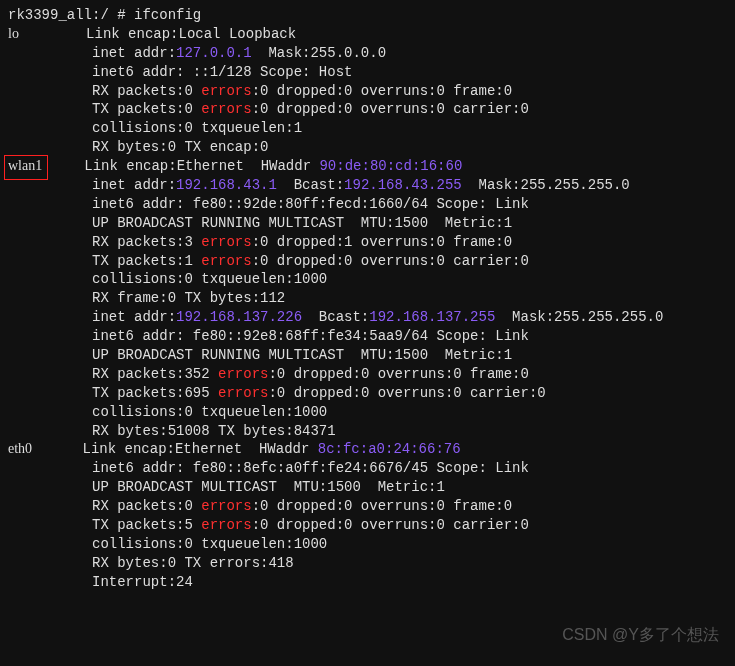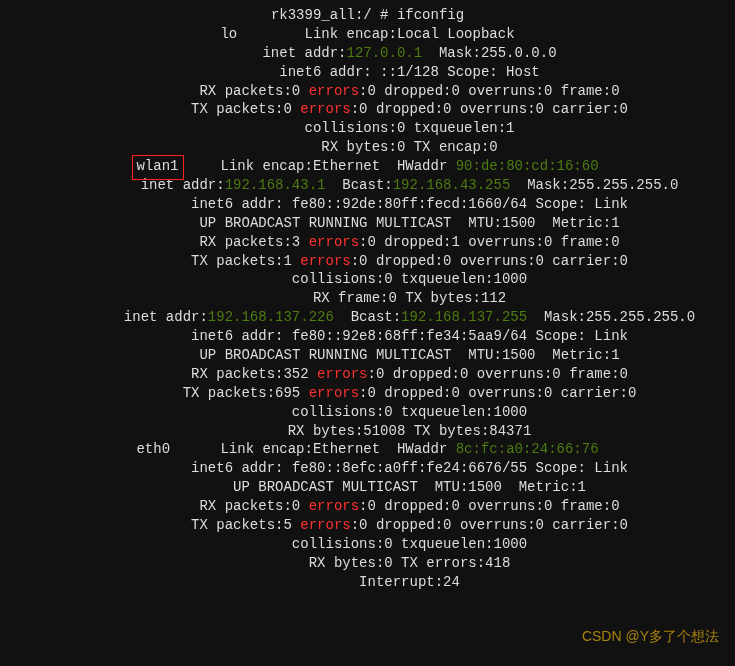--- a/index.html
+++ b/index.html
@@ -6,43 +6,44 @@
     margin:0;
     padding:6px 8px;
     background:#111;
     color:#ddd;
     font-family:"Consolas","Courier New",monospace;
     font-size:14px;
     line-height:1.35;
     width:735px;
     box-sizing:border-box;
   }
-  .line{white-space:pre;text-align:center;}
-  .mag{color:#4d7c0f;}
+  .line{white-space:pre;}
+  .mag{color:#8b5cf6;}
   .red{color:#ff3030;margin-top:9px;}
   .iflabel{
     display:inline-block;
     position:relative;
+    font-family:Liberation Serif, serif;
   }
   .boxed::after{
     content:"";
     position:absolute;
     left:-4px;
     top:-2px;
     right:-6px;
     bottom:-4px;
     border:1.5px solid #ff2020;
     pointer-events:none;
   }
   .watermark{
     position:fixed;
     right:16px;
     bottom:20px;
-    color:#eab308;
-    font-size:14px;
+    color:#737373;
+    font-size:16px;
     font-family:Arial,sans-serif;
     opacity:0.7;
     pointer-events:none;
   }
 </style>
 </head>
 <body>
 
 <div id="term">
     <div class="line"><span>rk3399_all:/ # ifconfig</span></div>
@@ -65,21 +66,21 @@
     <div class="line"></div>
     <div class="line">          inet addr:<span class="mag">192.168.137.226</span>  Bcast:<span class="mag">192.168.137.255</span>  Mask:255.255.255.0</div>
     <div class="line">          inet6 addr: fe80::92e8:68ff:fe34:5aa9/64 Scope: Link</div>
     <div class="line">          UP BROADCAST RUNNING MULTICAST  MTU:1500  Metric:1</div>
     <div class="line">          RX packets:352 <span class="red">errors</span>:0 dropped:0 overruns:0 frame:0</div>
     <div class="line">          TX packets:695 <span class="red">errors</span>:0 dropped:0 overruns:0 carrier:0</div>
     <div class="line">          collisions:0 txqueuelen:1000</div>
     <div class="line">          RX bytes:51008 TX bytes:84371</div>
     <div class="line"></div>
     <div class="line"><span class="iflabel">eth0</span>      Link encap:Ethernet  HWaddr <span class="mag">8c:fc:a0:24:66:76</span></div>
-    <div class="line">          inet6 addr: fe80::8efc:a0ff:fe24:6676/55 Scope: Link</div>
+    <div class="line">          inet6 addr: fe80::8efc:a0ff:fe24:6676/45 Scope: Link</div>
     <div class="line">          UP BROADCAST MULTICAST  MTU:1500  Metric:1</div>
     <div class="line">          RX packets:0 <span class="red">errors</span>:0 dropped:0 overruns:0 frame:0</div>
     <div class="line">          TX packets:5 <span class="red">errors</span>:0 dropped:0 overruns:0 carrier:0</div>
     <div class="line">          collisions:0 txqueuelen:1000</div>
     <div class="line">          RX bytes:0 TX errors:418</div>
     <div class="line">          Interrupt:24</div>
     <div class="line"></div>
   </div>
 <div class="watermark">CSDN @Y多了个想法</div>
 

